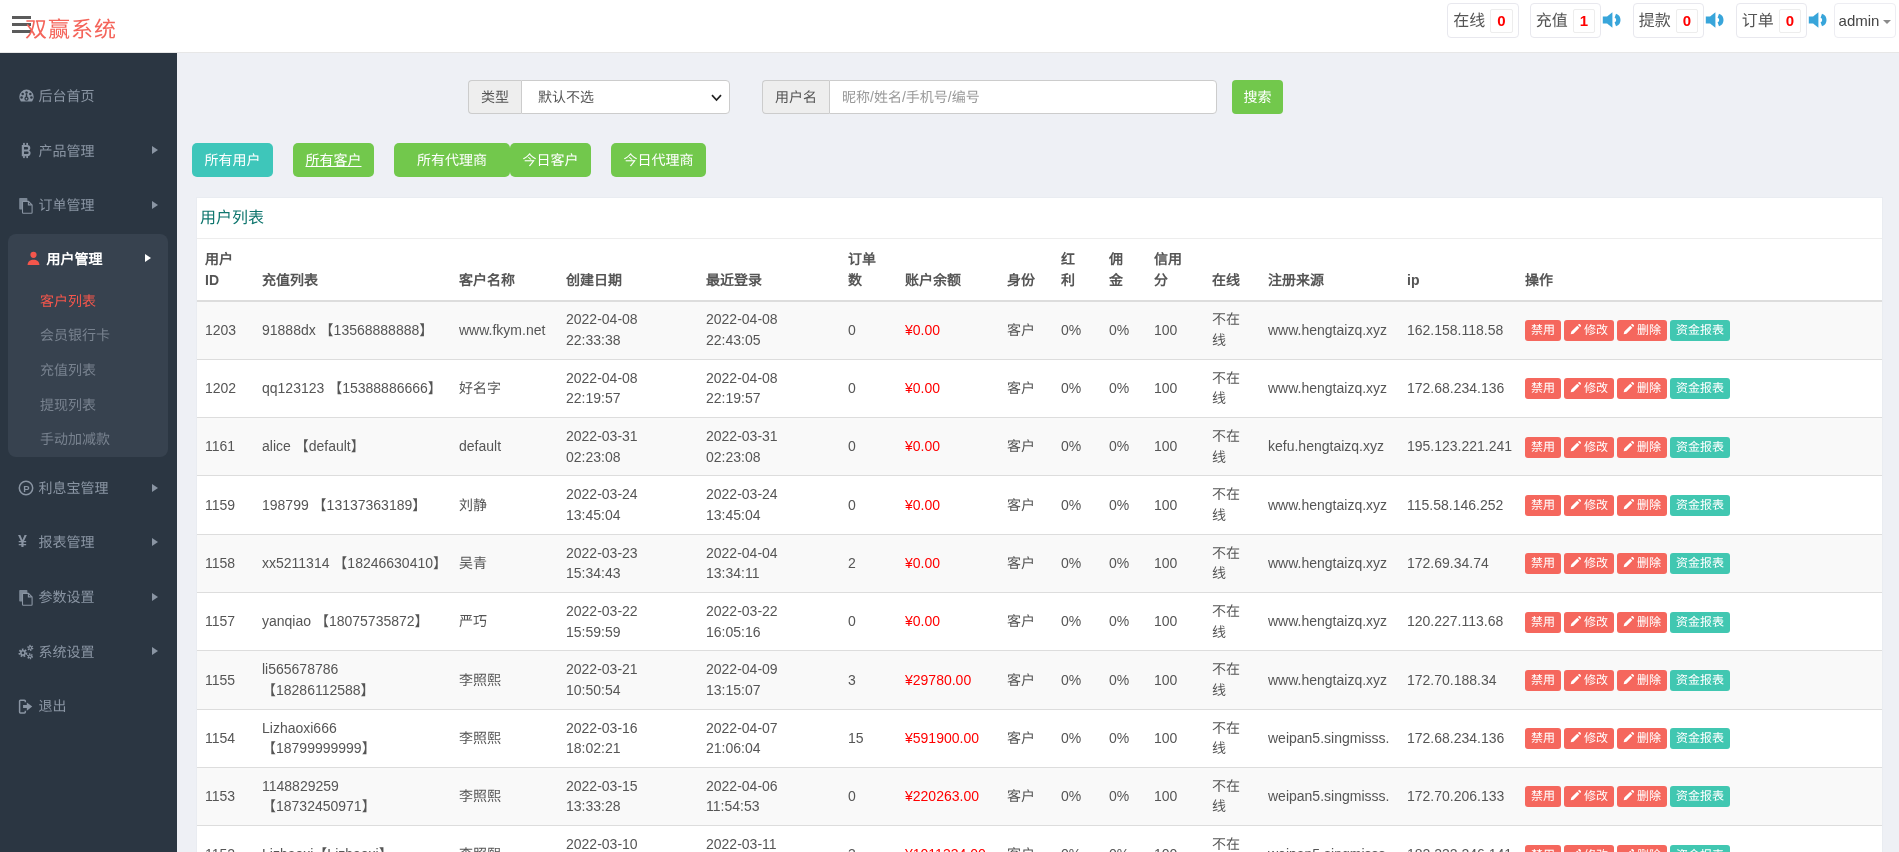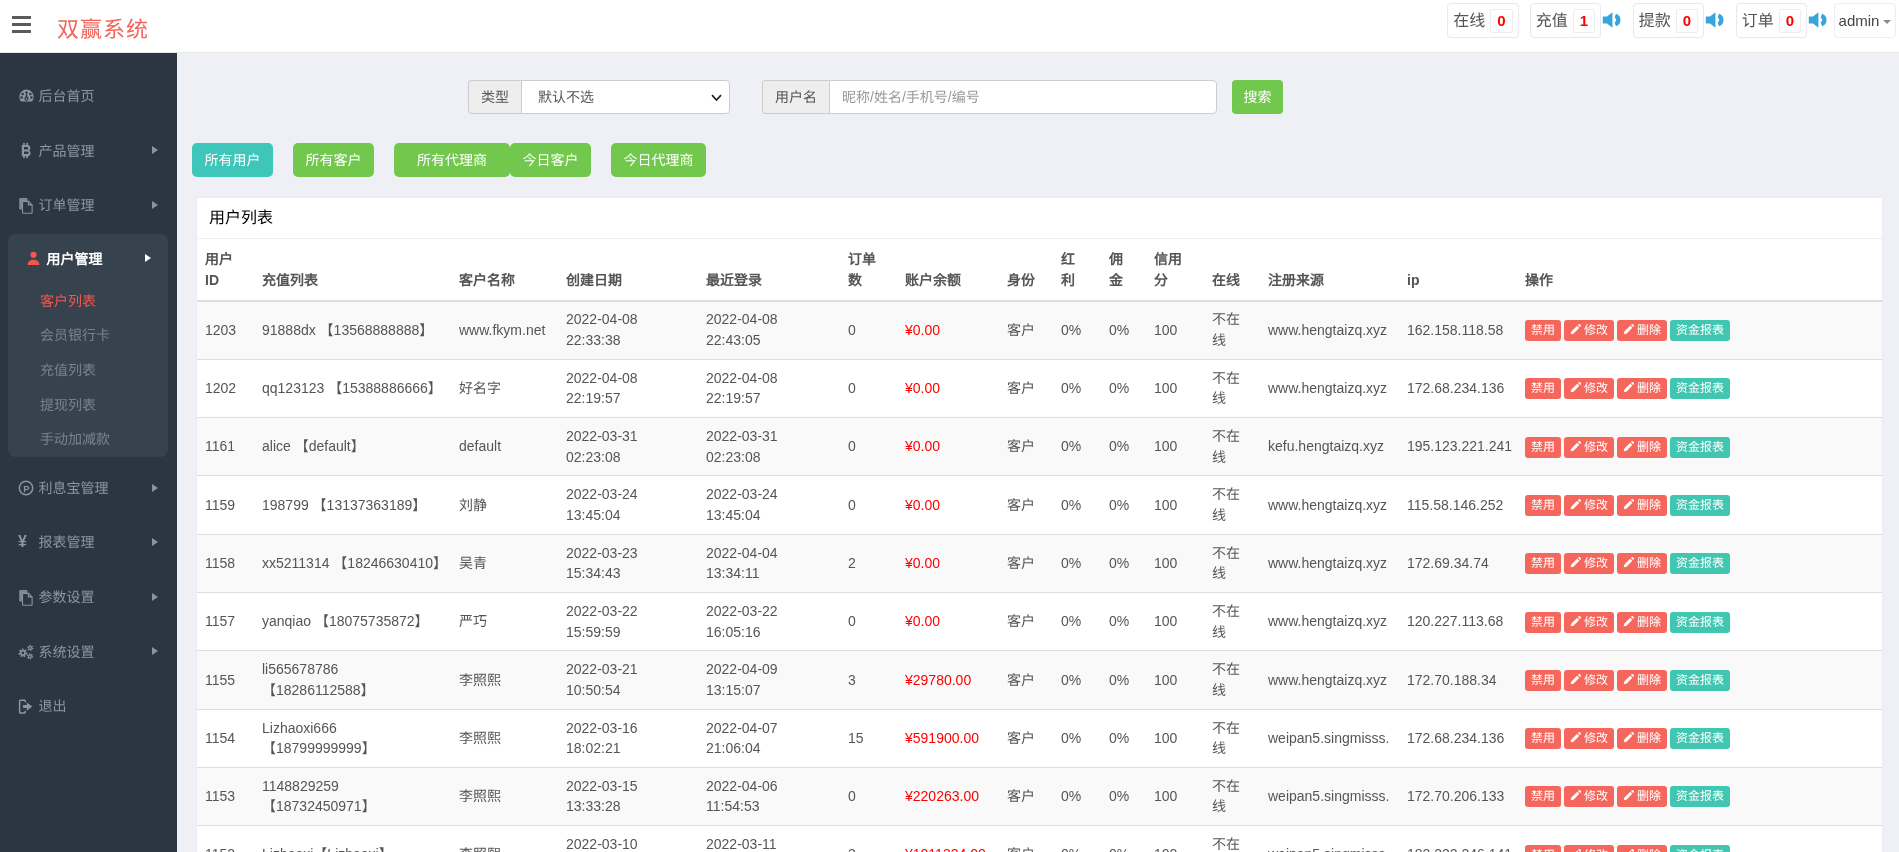--- a/index.html
+++ b/index.html
@@ -1,19 +1,19 @@
 <!DOCTYPE html>
 <html lang="zh-CN"><head><meta charset="utf-8">
 <style>
 * { box-sizing: border-box; margin:0; padding:0; }
 html,body { width:1899px; height:852px; overflow:hidden; font-family:"Liberation Sans",sans-serif; background:#fff; }
 .header { position:absolute; top:0; left:0; width:1899px; height:53px; background:#fff; border-bottom:1px solid #e7e7e7; z-index:20; }
 .burger { position:absolute; left:12px; top:16px; width:19px; }
 .burger div { height:3.4px; background:#5b5b5b; margin-bottom:3.4px; }
-.logo { position:absolute; left:57px; top:11px; font-size:22px; color:#f4645a; letter-spacing:1px; }
+.logo { position:absolute; left:25px; top:11px; font-size:22px; color:#f4645a; letter-spacing:1px; }
 .hbox { position:absolute; top:3px; height:35px; border:1px solid #e8e8ee; border-radius:4px; background:#fff; font-size:16px; color:#555; line-height:33px; text-align:center; }
 .hbox .n { display:inline-block; border:1px solid #ededed; border-radius:2px; padding:0 6px; margin-left:5px; color:#ff0000; font-weight:bold; line-height:22px; font-size:15px; }
 .spk { position:absolute; top:10px; }
 .adm { position:absolute; top:3px; height:35px; border:1px solid #ededf2; border-radius:4px; font-size:15px; color:#444; line-height:33px; text-align:center; }
 .caret { display:inline-block; width:0; height:0; border-left:4px solid transparent; border-right:4px solid transparent; border-top:4px solid #8b8b8b; margin-left:4px; vertical-align:2px; }
 .sidebar { position:absolute; top:53px; left:0; width:177px; height:799px; background:#2b3642; z-index:10; }
 .mi { position:relative; height:54.6px; line-height:54.6px; }
 .mic { position:absolute; left:18px; top:50%; transform:translateY(-50%); width:18px; height:16px; display:flex; align-items:center; }
 .mt { position:absolute; left:38.5px; font-size:14px; color:#8a95a3; }
 .yen { font-size:16px; color:#8a95a3; font-weight:bold; }
@@ -29,21 +29,21 @@
 .ig { position:absolute; top:27px; height:34px; display:flex; }
 .ig .addon { background:#eee; border:1px solid #ccc; border-right:none; border-radius:4px 0 0 4px; font-size:14px; color:#555; line-height:32px; padding:0 12px; white-space:nowrap; }
 .ig .sel { border:1px solid #ccc; border-radius:0 4px 4px 0; background:#fff; font-size:14px; color:#555; line-height:32px; padding:0 16px; position:relative; }
 .selcaret { position:absolute; right:7px; top:13px; line-height:0; }
 .selcaret svg { display:block; }
 .ig .inp { border:1px solid #ccc; border-radius:0 4px 4px 0; background:#fff; font-size:14px; color:#999; line-height:32px; padding:0 12px; }
 .gbtn { position:absolute; height:34px; border-radius:4px; background:#72c84c; color:#fff; font-size:14px; text-align:center; line-height:34px; }
 .fbtn { position:absolute; top:90px; height:34px; border-radius:5px; background:#72c84c; color:#fff; font-size:14px; text-align:center; line-height:34px; }
 .fbtn.teal { background:#3ec6ba; }
 .panel { position:absolute; left:19px; top:144px; width:1687px; height:740px; background:#fff; border:1px solid #e9ecf1; border-bottom:none; }
-.phead { height:41px; line-height:40px; padding-left:12px; font-size:16px; color:#000000; border-bottom:1px solid #ededed; }
+.phead { height:41px; line-height:40px; padding-left:3px; font-size:16px; color:#0f766e; border-bottom:1px solid #ededed; }
 table { border-collapse:collapse; table-layout:fixed; width:1685px; font-size:14px; color:#555; }
 th { text-align:left; font-weight:bold; padding:10px 8px; line-height:20.65px; vertical-align:bottom; border-bottom:2px solid #ddd; color:#555; }
 td { padding:8px; line-height:20.65px; vertical-align:middle; border-top:1px solid #ddd; white-space:nowrap; overflow:visible; }
 tbody tr:first-child td { border-top:none; padding-top:7px; }
 tbody tr:nth-child(odd) { background:#f9f9f9; }
 .money { color:#ff0000; }
 .b { display:inline-block; height:21px; line-height:21px; border-radius:3px; font-size:12px; color:#fff; padding:0 6px; margin-right:3px; white-space:nowrap; }
 .rd { background:#f5675d; }
 .tl { background:#41c7b1; }
 </style></head>
@@ -177,21 +177,21 @@
             <path d="M1,1.2 L5.5,6 L10,1.2" stroke="#222" stroke-width="1.7" fill="none"></path>
           </svg>
         </span></span>
     </div>
   <div class="ig" style="left:585px;width:455px;">
       <span class="addon">用户名</span>
       <span class="inp" style="width:390px;">昵称/姓名/手机号/编号</span>
     </div>
   <div class="gbtn" style="left:1055px;top:27px;width:51px;">搜索</div>
   <div class="fbtn teal" style="left:15px;width:81px;">所有用户</div>
-  <div class="fbtn" style="left:116px;width:81px;">所有客户</div>
+  <div class="fbtn" style="left:116px;width:81px;text-decoration:underline;">所有客户</div>
   <div class="fbtn" style="left:217px;width:116px;">所有代理商</div>
   <div class="fbtn" style="left:333px;width:81px;">今日客户</div>
   <div class="fbtn" style="left:434px;width:95px;">今日代理商</div>
   <div class="panel">
     <div class="phead">用户列表</div>
     <table>
       <colgroup>
           <col style="width:57px">
           <col style="width:197px">
           <col style="width:107px">

